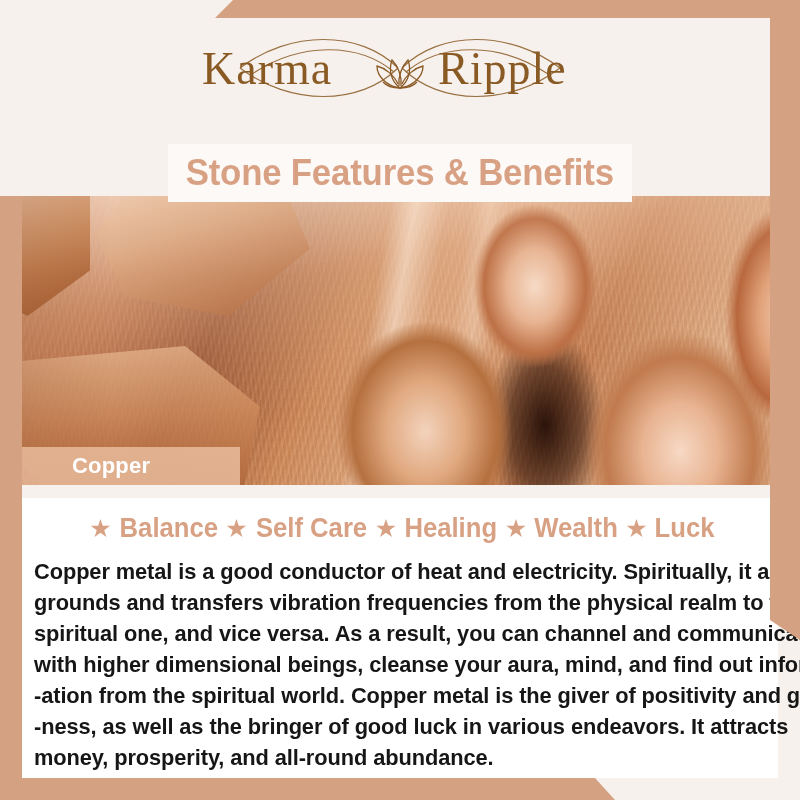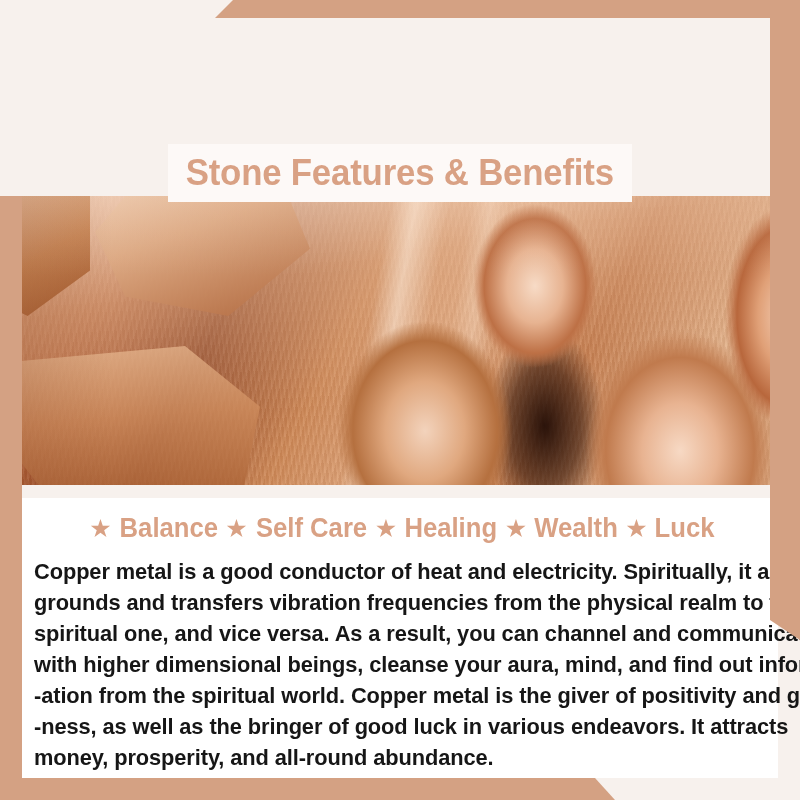--- a/index.html
+++ b/index.html
@@ -254,31 +254,55 @@
 </head>
 <body>
 
 <div class="canvas">
 
   <div class="band-top-right"></div>
   <div class="band-right"></div>
   <div class="band-left"></div>
   <div class="band-bottom-left"></div>
 
+  <div class="brand">
+    <svg class="brand-svg" width="440" height="96" viewBox="0 0 440 96">
+      <g fill="none" stroke="#8a5a24" stroke-width="1.2" opacity="0.85">
+        <path d="M60,44 C110,6 180,6 218,44"></path>
+        <path d="M60,44 C110,82 180,82 218,44"></path>
+        <path d="M380,44 C330,6 260,6 222,44"></path>
+        <path d="M380,44 C330,82 260,82 222,44"></path>
+        <path d="M72,50 C120,18 178,18 214,48"></path>
+        <path d="M368,50 C320,18 262,18 226,48"></path>
+      </g>
+      <g fill="none" stroke="#8a5a24" stroke-width="1.3">
+        <path d="M220,64 C206,62 197,52 197,42 C205,44 214,51 218,60"></path>
+        <path d="M220,64 C234,62 243,52 243,42 C235,44 226,51 222,60"></path>
+        <path d="M220,64 C212,58 208,47 212,36 C218,42 222,52 221,62"></path>
+        <path d="M220,64 C228,58 232,47 228,36 C222,42 218,52 219,62"></path>
+        <path d="M203,58 C210,66 230,66 237,58"></path>
+      </g>
+      <text class="brand-word" x="22" y="60">Karma</text>
+      <text class="brand-word" x="258" y="60">Ripple</text>
+    </svg>
+  </div>
 
   <div class="headline-band">
     <div class="headline-text">Stone Features &amp; Benefits</div>
   </div>
 
   <div class="hero">
     <div class="hero-photo">
       <div class="hexbar b"></div>
       <div class="hexbar a"></div>
       <div class="hexbar c"></div>
       <div class="hero-shade"></div>
+    </div>
+    <div class="caption-plate">
+      <span class="caption-text">Copper</span>
     </div>
   </div>
 
   <div class="panel">
     <div class="features">
         <span class="feature-star">★</span>
         <span class="feature-item">Balance</span>
         <span class="feature-star">★</span>
         <span class="feature-item">Self Care</span>
         <span class="feature-star">★</span>

